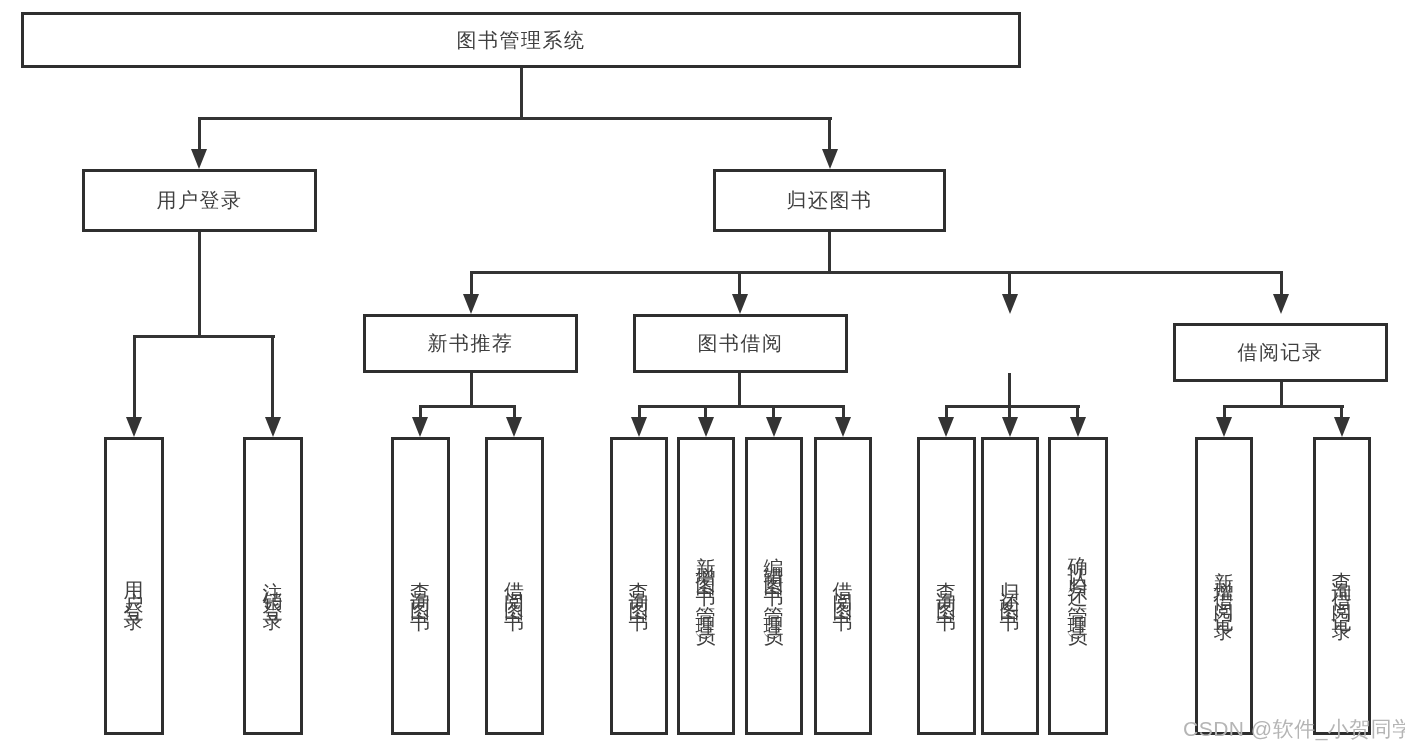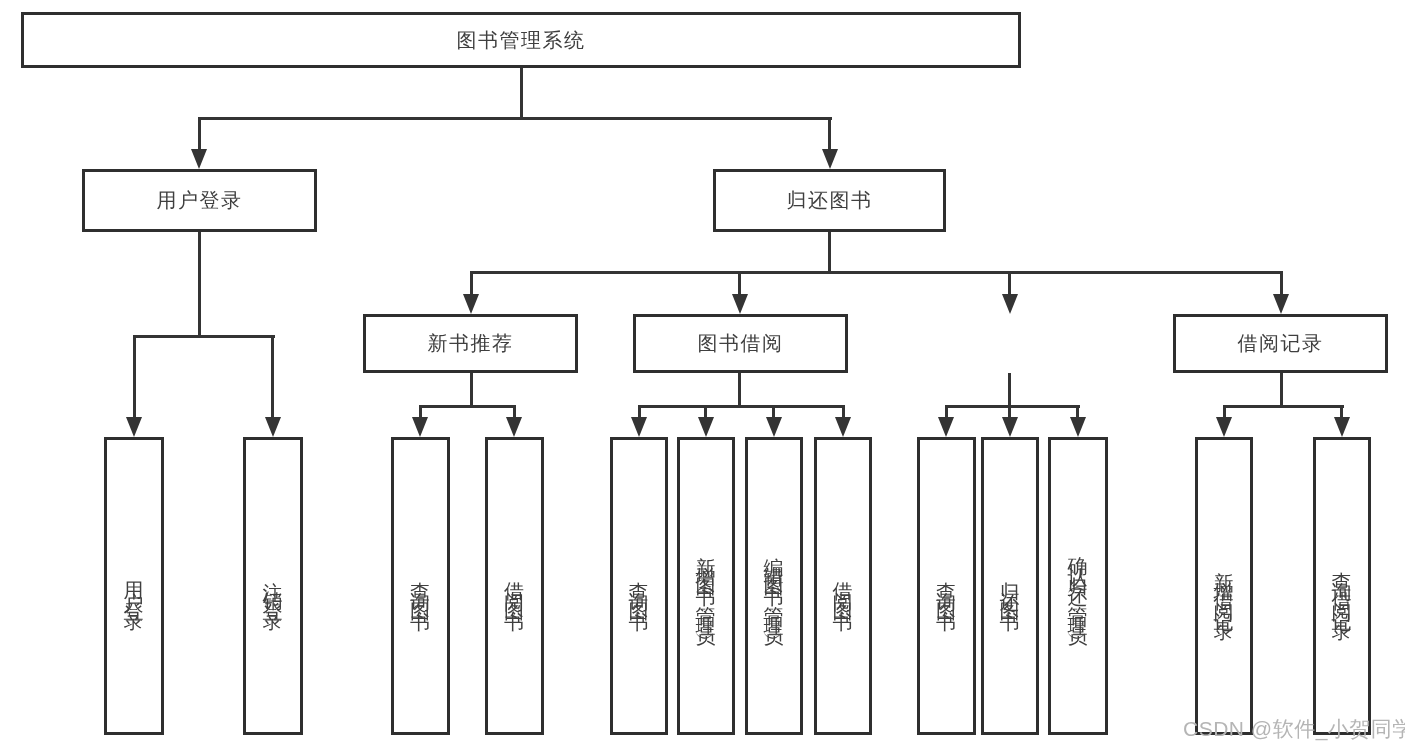--- a/index.html
+++ b/index.html
@@ -50,21 +50,21 @@
 
   <div class="node" style="left:633px; top:314px; width:215px; height:59px;">
     <span>图书借阅</span>
   </div>
 
   <div class="node" style="left:363px; top:314px; width:215px; height:59px;">
     <span>新书推荐</span>
   </div>
 
 
-  <div class="node" style="left:1173px; top:314px; width:215px; height:59px;">
+  <div class="node" style="left:1173px; top:323px; width:215px; height:59px;">
     <span>借阅记录</span>
   </div>
 
   <div class="node" style="left:104px; top:437px; width:60px; height:298px;">
     <span class="leaf-label">用户登录</span>
   </div>
   <div class="node" style="left:243px; top:437px; width:60px; height:298px;">
     <span class="leaf-label">注销登录</span>
   </div>
 

